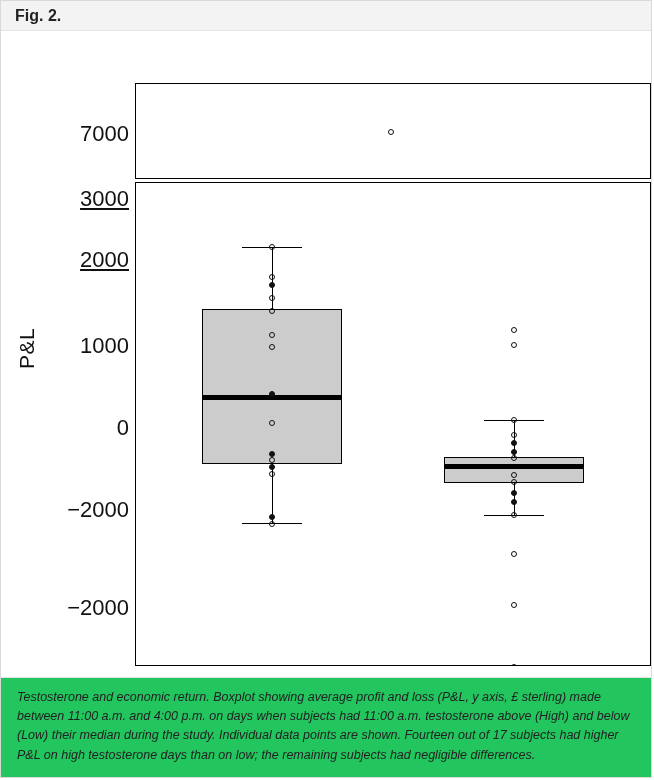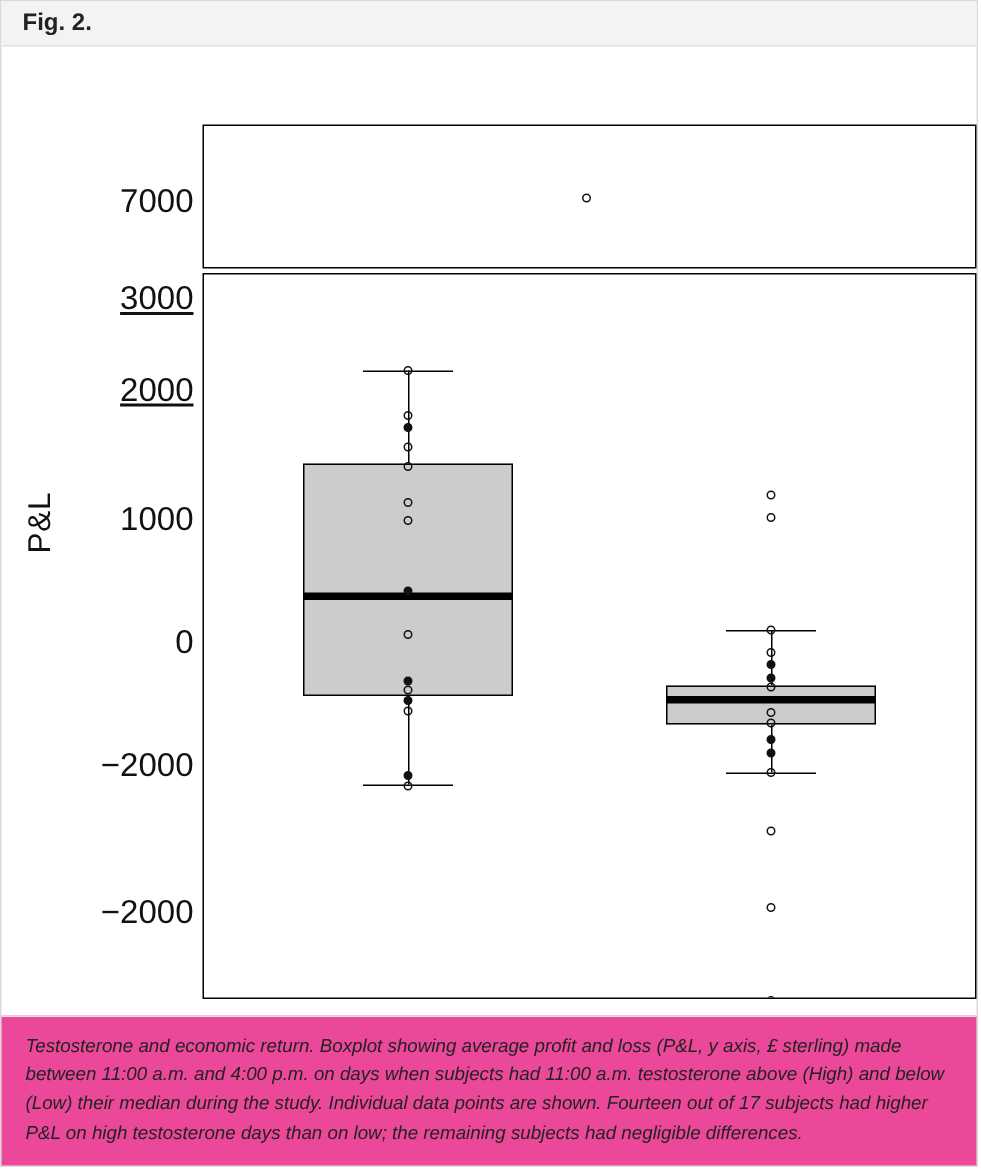--- a/index.html
+++ b/index.html
@@ -153,21 +153,21 @@
     left: 0;
     right: 0;
     bottom: 0;
     padding: 10px 16px 12px 16px;
     border-top: 1px solid #e2e2e2;
     box-sizing: border-box;
     font-size: 12.5px;
     font-style: italic;
     line-height: 1.55;
     color: #222222;
-    background: #ec4899;
+    background: #22c55e;
   }
 </style>
 </head>
 <body>
 
 <div class="figure-panel">
 
   <div class="fig-header">
     <span class="fig-header-label">Fig. 2.</span>
   </div>

